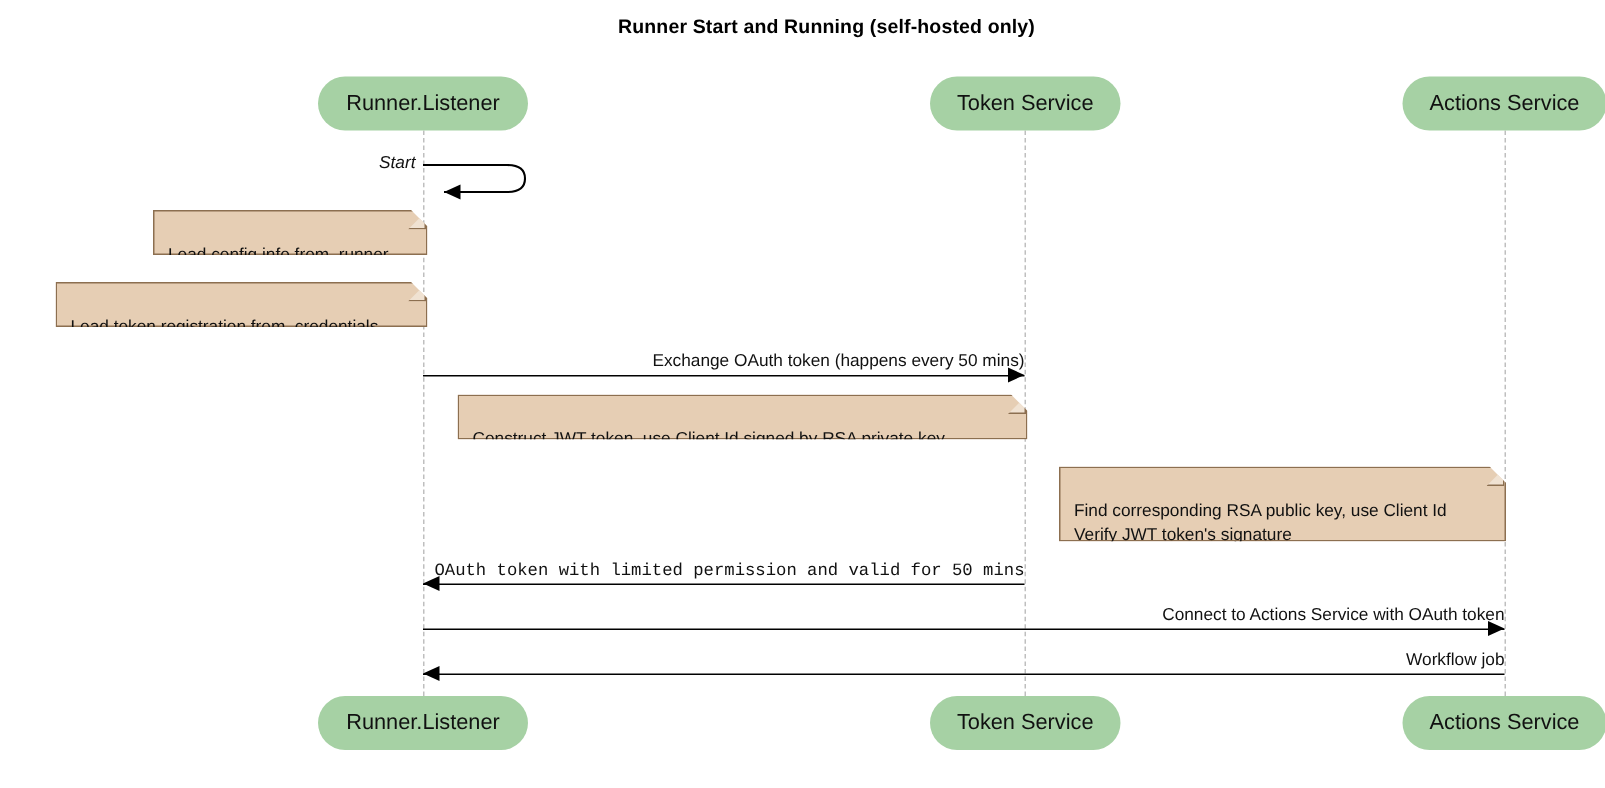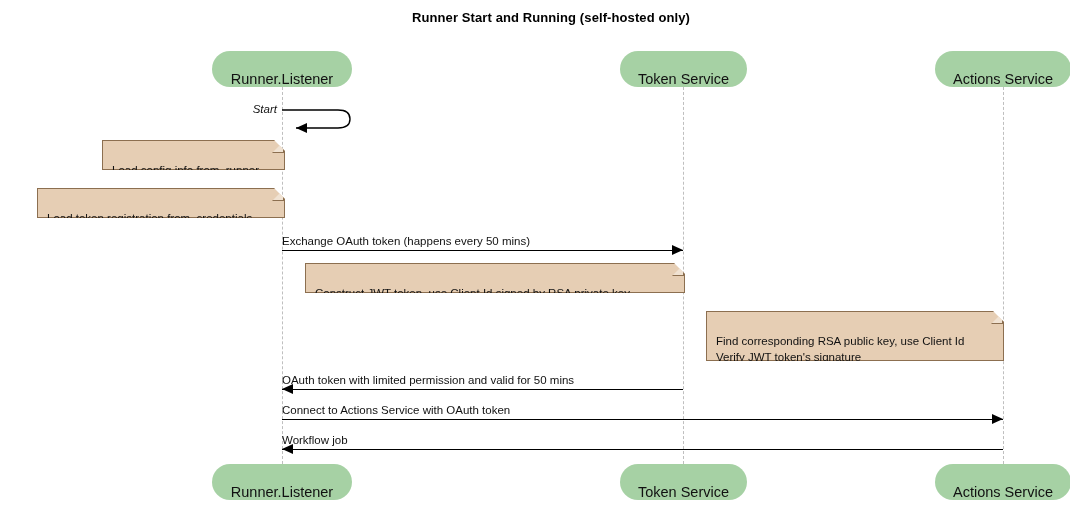--- a/index.html
+++ b/index.html
@@ -33,42 +33,42 @@
     color: #000000;
     letter-spacing: 0.1px;
   }
   .participant {
     position: absolute;
     box-sizing: border-box;
     height: 36px;
     border-radius: 18px;
     background: #a6d1a4;
     display: flex;
-    align-items: flex-end;
+    align-items: center;
     justify-content: center;
     font-size: 14.5px;
     color: #111111;
     white-space: nowrap;
   }
   .lifeline {
     position: absolute;
     width: 0;
     border-left: 1px dashed #bfbfbf;
   }
   .msg-line {
     position: absolute;
     height: 0;
     border-top: 1.4px solid #000000;
   }
   .msg-label {
     position: absolute;
     font-size: 11.5px;
     color: #111111;
     white-space: nowrap;
-    text-align: left;
+    text-align: right;
   }
   .arrowhead {
     position: absolute;
     width: 0;
     height: 0;
     border-top: 5px solid transparent;
     border-bottom: 5px solid transparent;
   }
   .arrow-right {
     border-left: 11px solid #000000;
@@ -166,21 +166,21 @@
     <span>Construct JWT token, use Client Id signed by RSA private key</span>
     <span class="note-fold"></span>
   </div>
 
   <div class="note" style="left:678px; top:311px; width:298px; height:50px;">
     <span>Find corresponding RSA public key, use Client Id
 Verify JWT token's signature</span>
     <span class="note-fold"></span>
   </div>
 
-  <div class="msg-label" style="left:266px; top:374px; width:401px;">OAuth token with limited permission and valid for 50 mins</div>
+  <div class="msg-label" style="left:266px; top:374px; width:401px;font-family:Liberation Mono, monospace;">OAuth token with limited permission and valid for 50 mins</div>
   <div class="msg-line" style="left:266px; top:389px; width:401px;"></div>
   <div class="arrowhead arrow-left" style="left:266px; top:384px;"></div>
 
   <div class="msg-label" style="left:266px; top:404px; width:721px;">Connect to Actions Service with OAuth token</div>
   <div class="msg-line" style="left:266px; top:419px; width:721px;"></div>
   <div class="arrowhead arrow-right" style="left:976px; top:414px;"></div>
 
   <div class="msg-label" style="left:266px; top:434px; width:721px;">Workflow job</div>
   <div class="msg-line" style="left:266px; top:449px; width:721px;"></div>
   <div class="arrowhead arrow-left" style="left:266px; top:444px;"></div>

